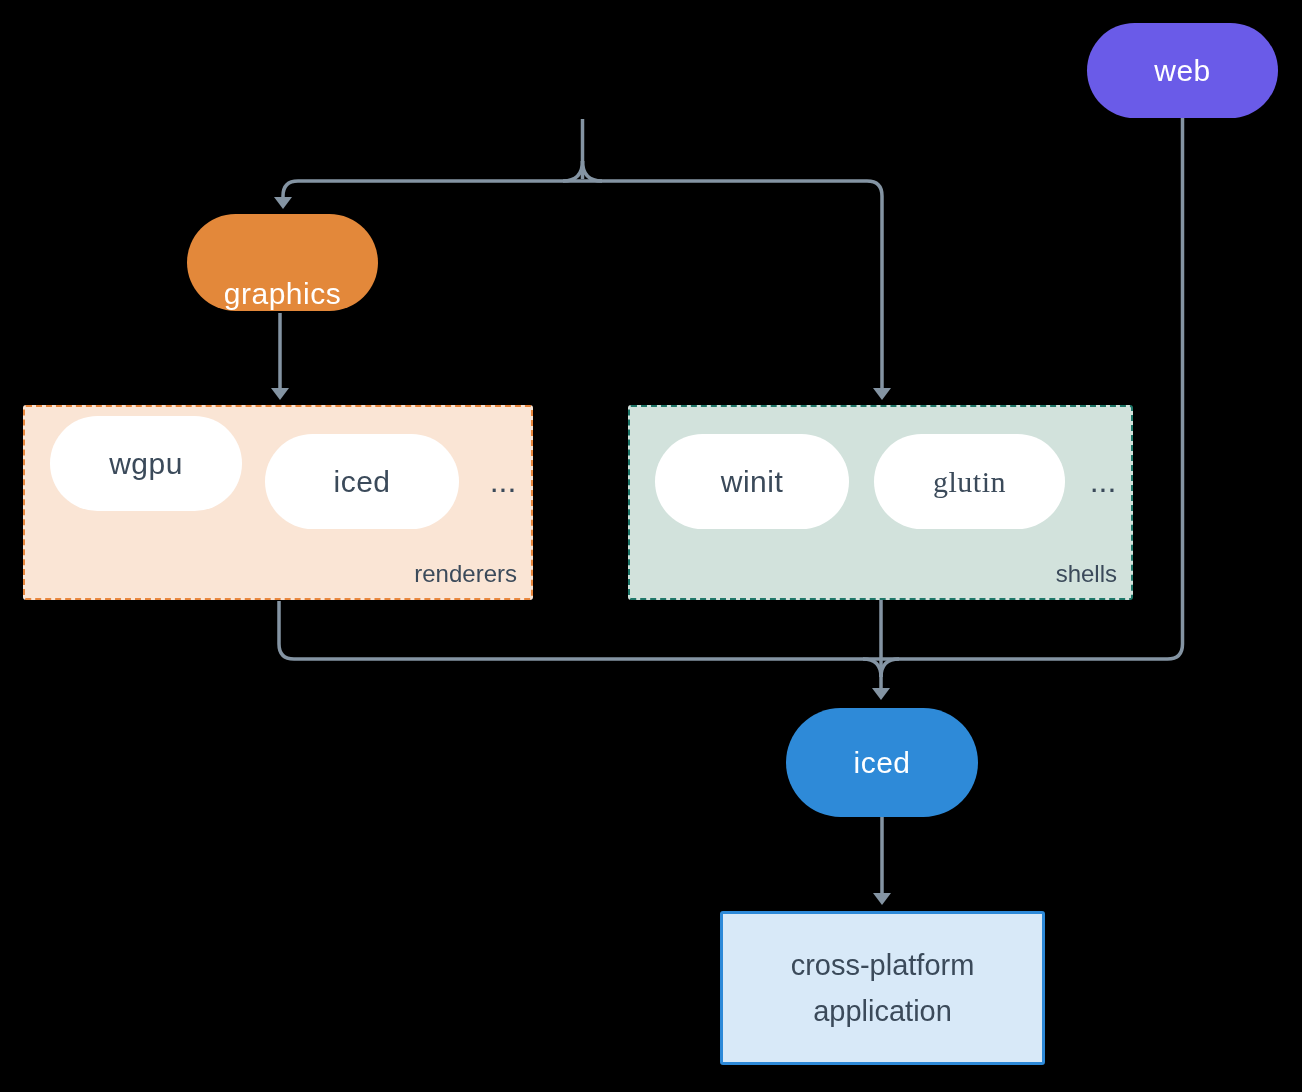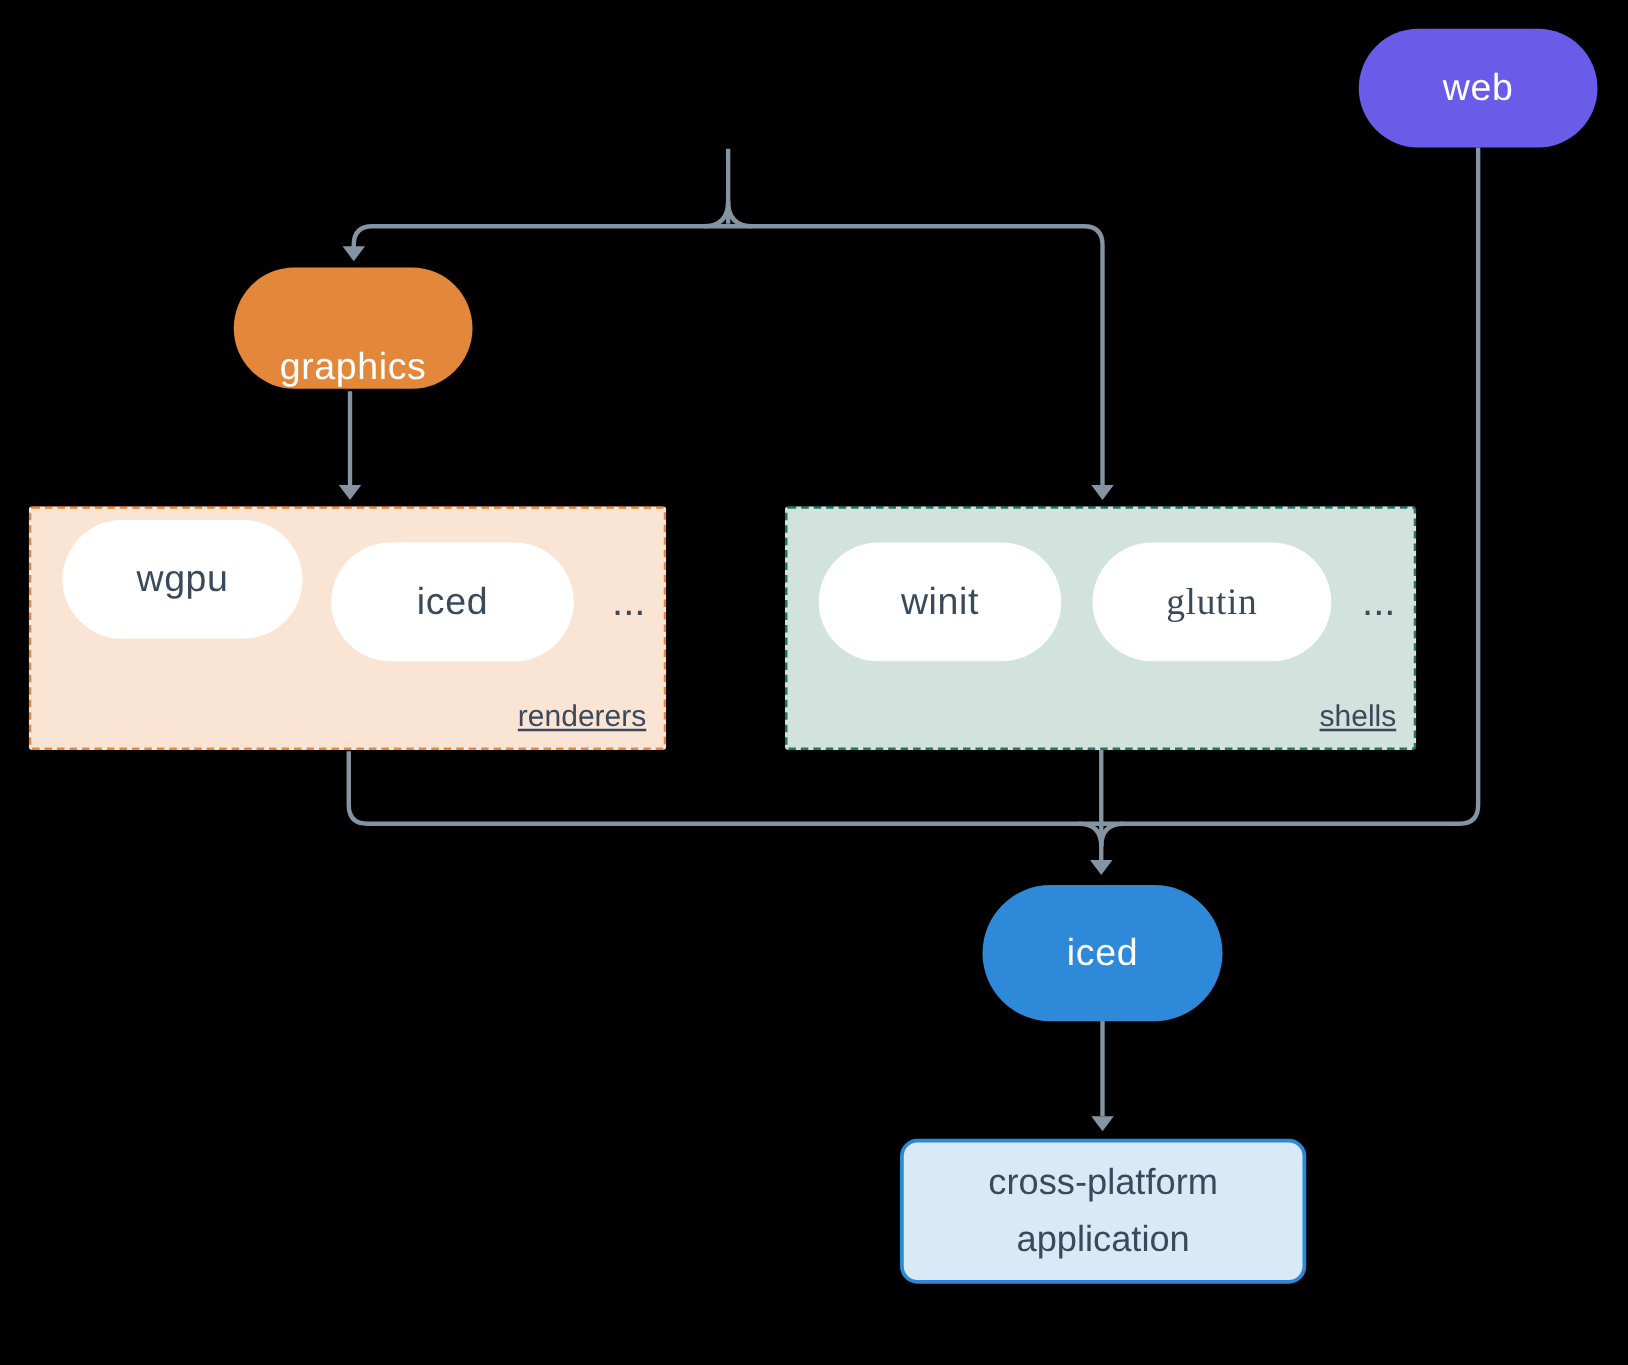--- a/index.html
+++ b/index.html
@@ -43,21 +43,20 @@
   .group-shells {
     left: 628px; top: 405px; width: 505px; height: 195px;
     background: var(--sageBg);
     border: 2.5px dashed var(--sageBorder);
   }
   .group-label {
     position: absolute;
     right: 14px; bottom: 10px;
     font-size: 24px;
     color: var(--darkText);
-    text-decoration: underline;
   }
   .ellipsis {
     position: absolute;
     top: 27px; height: 95px; width: 60px;
     line-height: 95px;
     text-align: center;
     font-size: 32px;
     color: var(--darkText);
   }
 
@@ -68,25 +67,25 @@
 
   #pill-wgpu   { left: 25px;  top: 9px; width: 192px; height: 95px; }
   #pill-glow   { left: 240px; top: 27px; width: 194px; height: 95px; }
   #dots-renderers { left: 448px; }
   #pill-winit  { left: 25px;  top: 27px; width: 194px; height: 95px; }
   #pill-glutin { left: 244px; top: 27px; width: 191px; height: 95px; font-family: Liberation Serif, serif; }
   #dots-shells { left: 443px; }
 
   #app-box {
     position: absolute;
-    left: 720px; top: 911px; width: 325px; height: 116px;
+    left: 720px; top: 911px; width: 325px; height: 154px;
     box-sizing: border-box;
     background: var(--appBg);
     border: 3px solid var(--appBorder);
-    border-radius: 14px;
+    border-radius: 3px;
     display: flex;
     flex-direction: column;
     align-items: center;
     justify-content: center;
     font-size: 29px;
     line-height: 46px;
     color: var(--darkText);
   }
 </style>
 </head>

